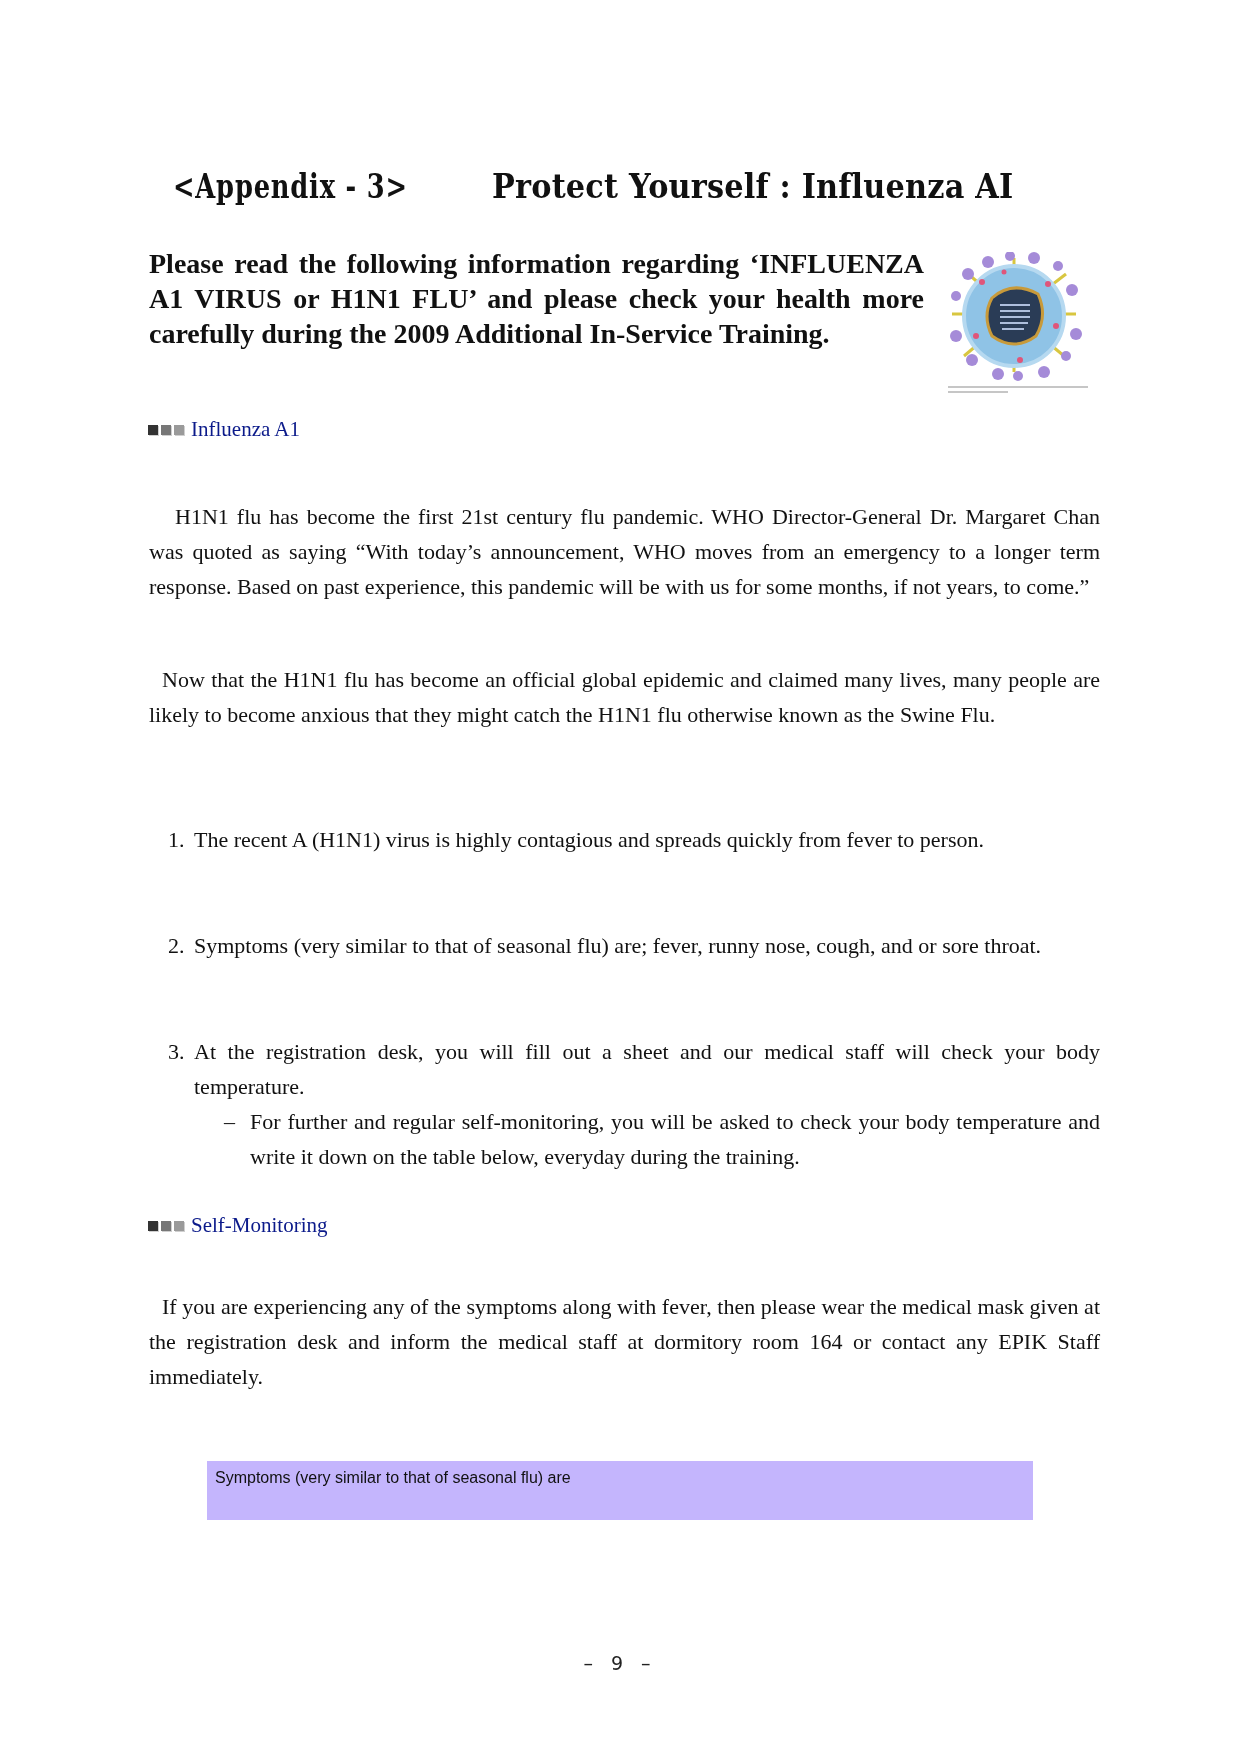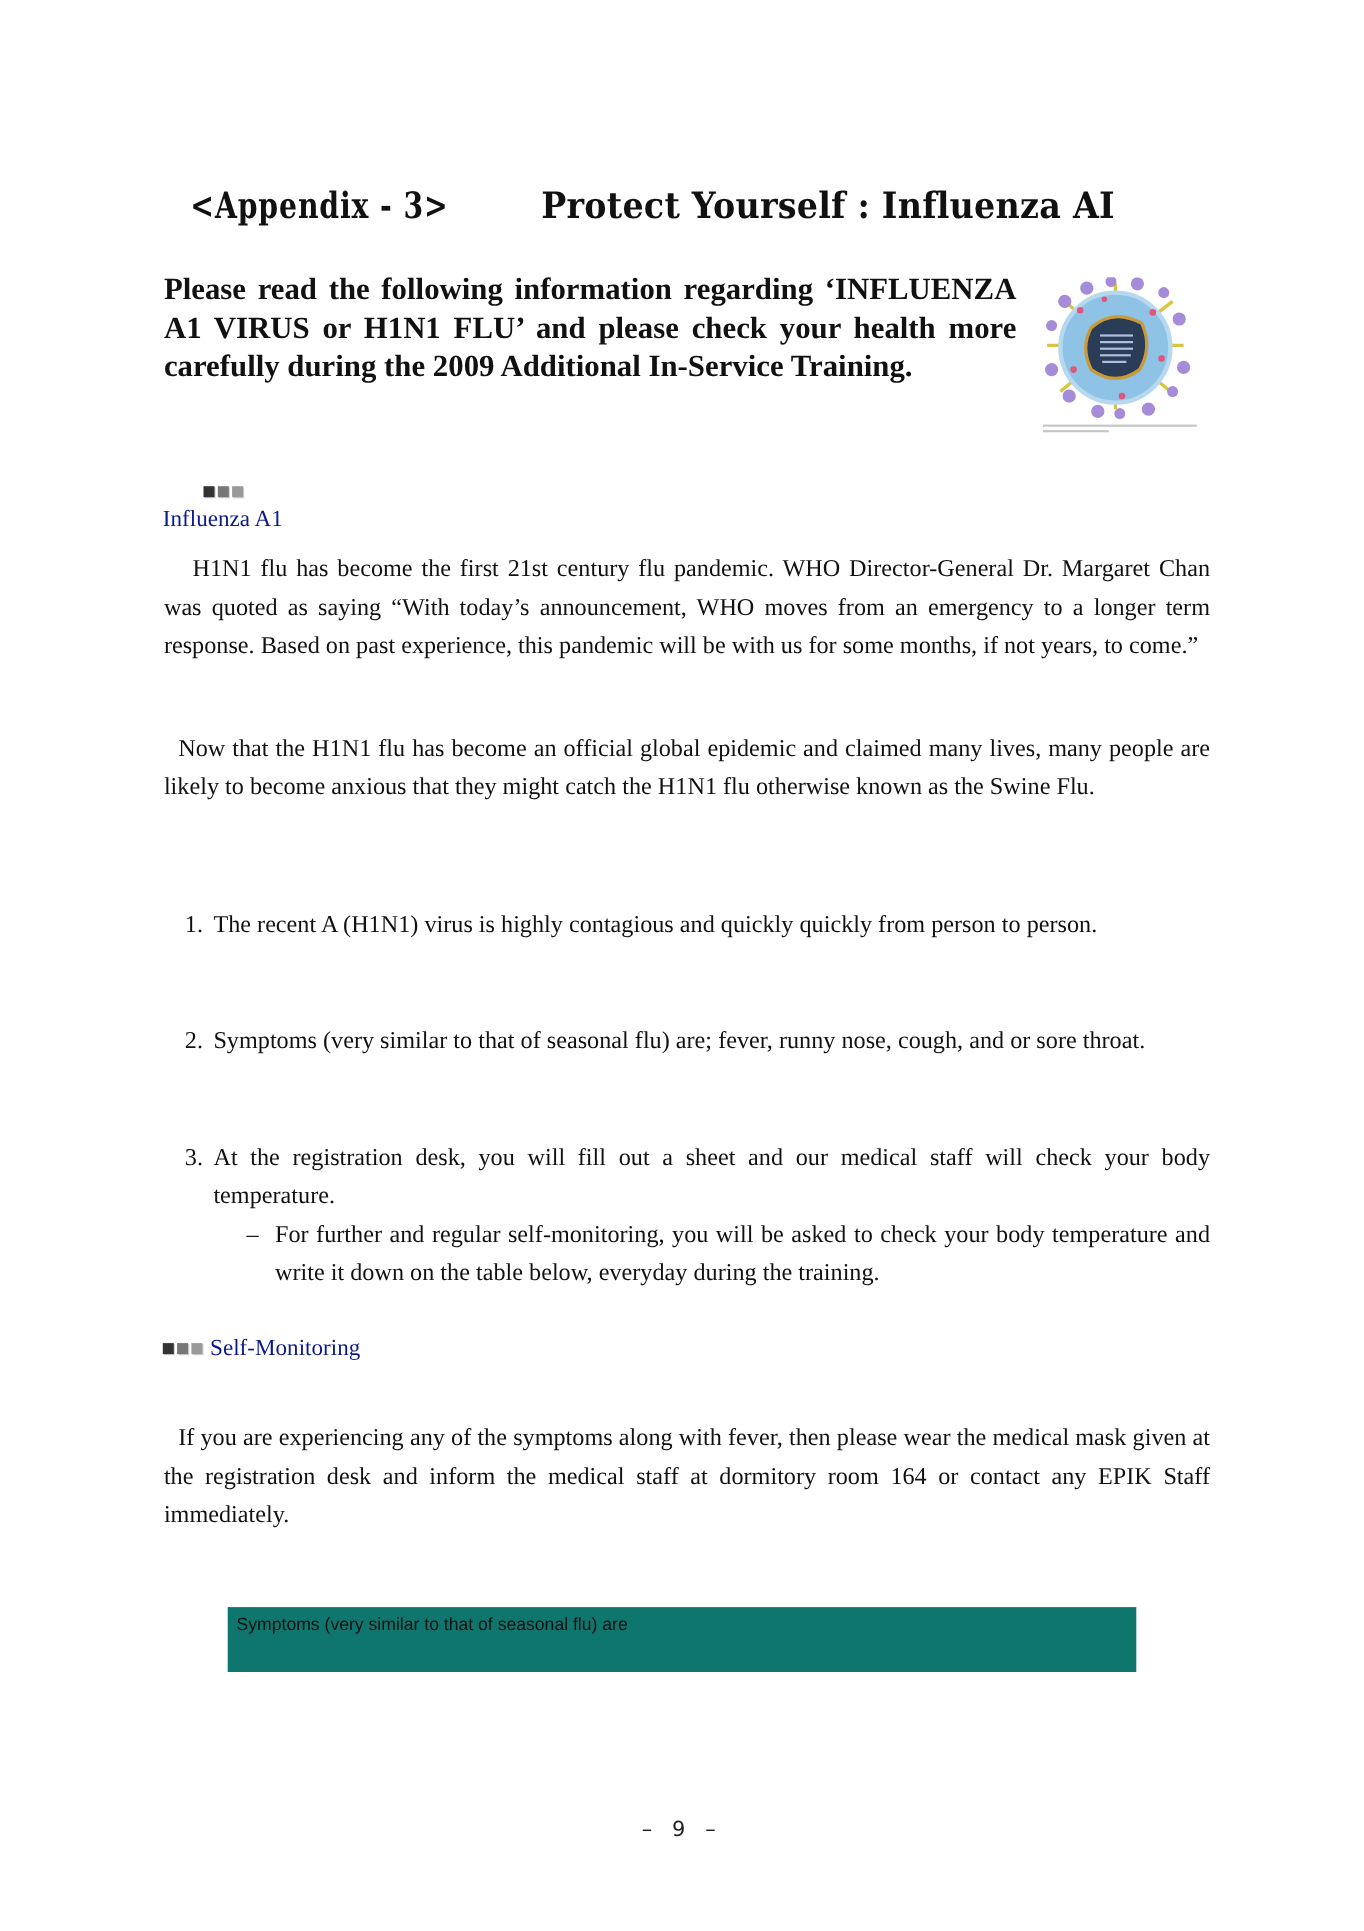--- a/index.html
+++ b/index.html
@@ -20,21 +20,21 @@
   .sq { width: 10px; height: 10px; box-shadow: 1px 1px 0 #cfcfcf; }
   .para { left: 149px; width: 951px; font-size: 22px; line-height: 35px; text-align: justify;
           font-family: "Liberation Serif", serif; }
   .list { left: 168px; width: 932px; font-size: 22px; line-height: 35px; font-family: "Liberation Serif", serif; }
   .li { display: flex; text-align: justify; }
   .li .num { width: 26px; flex: none; }
   .li .txt { flex: 1; text-align: justify; }
   .sub { margin-left: 56px; display: flex; }
   .sub .dash { width: 26px; flex: none; }
   .sub .txt { flex: 1; text-align: justify; }
-  .note-box { left: 207px; top: 1461px; width: 826px; height: 59px; background: #0f766e;
+  .note-box { left: 207px; top: 1461px; width: 826px; height: 59px; background: #c4b5fd;
               font-family: "Liberation Sans", sans-serif; font-size: 16px; line-height: 24px;
               padding: 5px 8px; box-sizing: border-box; color: #111; }
   .page-num { left: 0; width: 1240px; top: 1652px; text-align: center;
               font-family: "DejaVu Sans", sans-serif; font-size: 19px; color: #222; letter-spacing: 6px; }
 </style>
 </head>
 <body>
 
 <div class="abs title">
   <span class="prefix">&lt;Appendix - 3&gt;</span><span class="main">Protect Yourself : Influenza AI</span>
@@ -94,37 +94,37 @@
           <rect x="52" y="70" width="28" height="2"></rect>
         <rect x="54" y="76" width="22" height="2"></rect>
       </g>
 
       <rect x="0" y="134" width="140" height="2" fill="#c6c6c6"></rect>
       <rect x="0" y="139" width="60" height="2" fill="#c6c6c6"></rect>
     </g>
   </svg>
 </div>
 
-<div class="abs section-h" style="top:442px;flex-direction:column;">
+<div class="abs section-h" style="top:417px;">
   <span class="sq-wrap">
     <span class="sq" style="background:#333333;"></span>
     <span class="sq" style="background:#777777;"></span>
     <span class="sq" style="background:#9a9a9a;"></span>
   </span>
   <span>Influenza A1</span>
 </div>
 
 <div class="abs para" style="top:499px; text-indent:26px;">H1N1 flu has become the first 21st century flu pandemic. WHO Director-General Dr. Margaret Chan was quoted as saying “With today’s announcement, WHO moves from an emergency to a longer term response. Based on past experience, this pandemic will be with us for some months, if not years, to come.”</div>
 
 <div class="abs para" style="top:662px; text-indent:13px;">Now that the H1N1 flu has become an official global epidemic and claimed many lives, many people are likely to become anxious that they might catch the H1N1 flu otherwise known as the Swine Flu.</div>
 
 <div class="abs list" style="top:822px;">
   <div class="li">
     <span class="num">1.</span>
-    <span class="txt">The recent A (H1N1) virus is highly contagious and quickly quickly from person to person.</span>
+    <span class="txt">The recent A (H1N1) virus is highly contagious and spreads quickly from fever to person.</span>
   </div>
 </div>
 <div class="abs list" style="top:928px;">
   <div class="li">
     <span class="num">2.</span>
     <span class="txt">Symptoms (very similar to that of seasonal flu) are; fever, runny nose, cough, and or sore throat.</span>
   </div>
 </div>
 <div class="abs list" style="top:1034px;">
   <div class="li">

